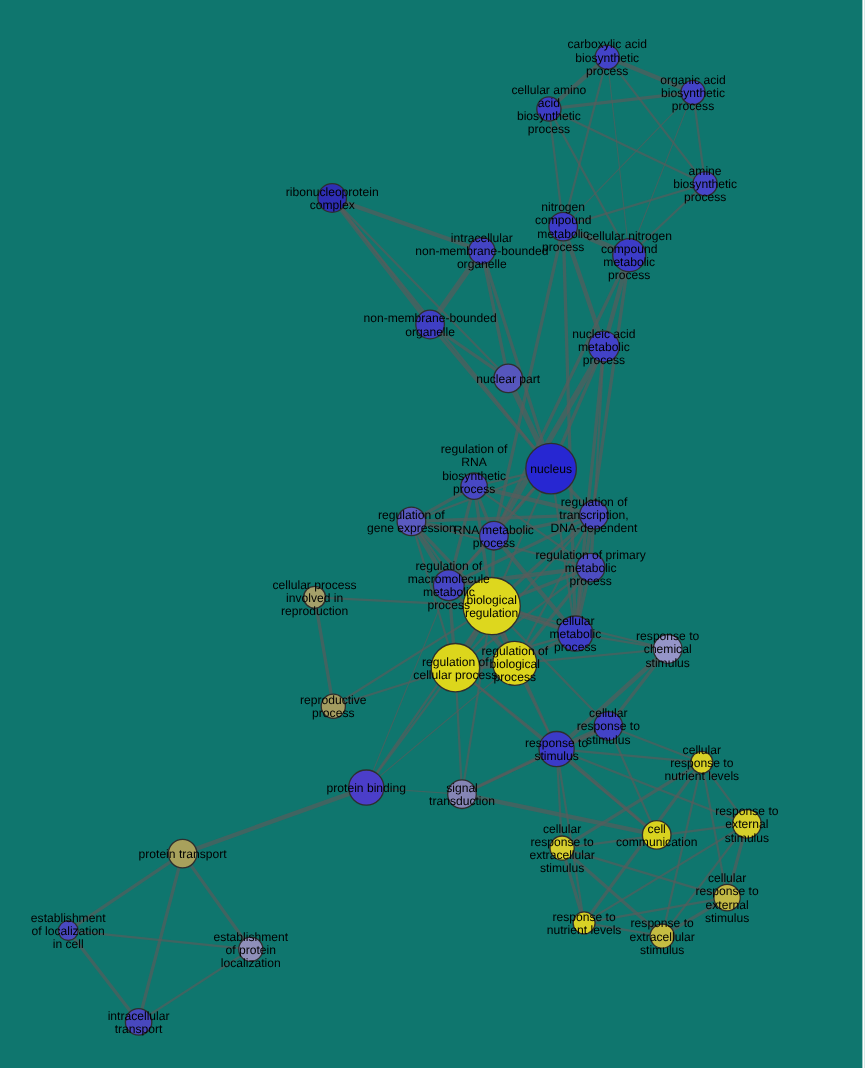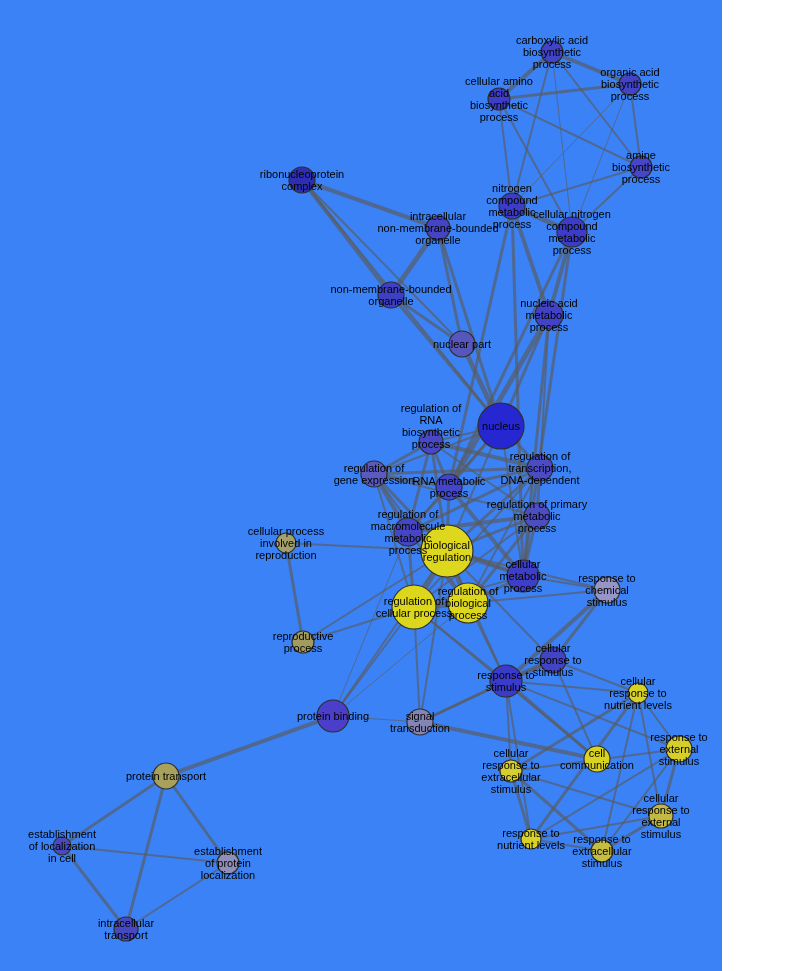--- a/index.html
+++ b/index.html
@@ -1,16 +1,16 @@
 <!DOCTYPE html>
 <html><head>
 <meta charset="utf-8">
 <style>
   html,body{margin:0;padding:0;background:#ffffff;}
-  .stage{position:relative;width:722px;height:971px;background:#3b82f6;overflow:hidden;text-decoration:underline;}
+  .stage{position:relative;width:784px;height:971px;background:#0f766e;overflow:hidden;text-decoration:underline;}
   svg{display:block;}
   .node-label{font-family:"Liberation Sans",sans-serif;pointer-events:none;}
 </style>
 </head>
 <body>
 
 <div class="stage">
   <svg id="graph-svg" width="786" height="971" viewBox="0 0 786 971">
       <g>
         <line x1="499" y1="99" x2="552" y2="52" stroke="#5a5a5a" stroke-width="4" stroke-opacity="0.65" stroke-linecap="round"></line>

